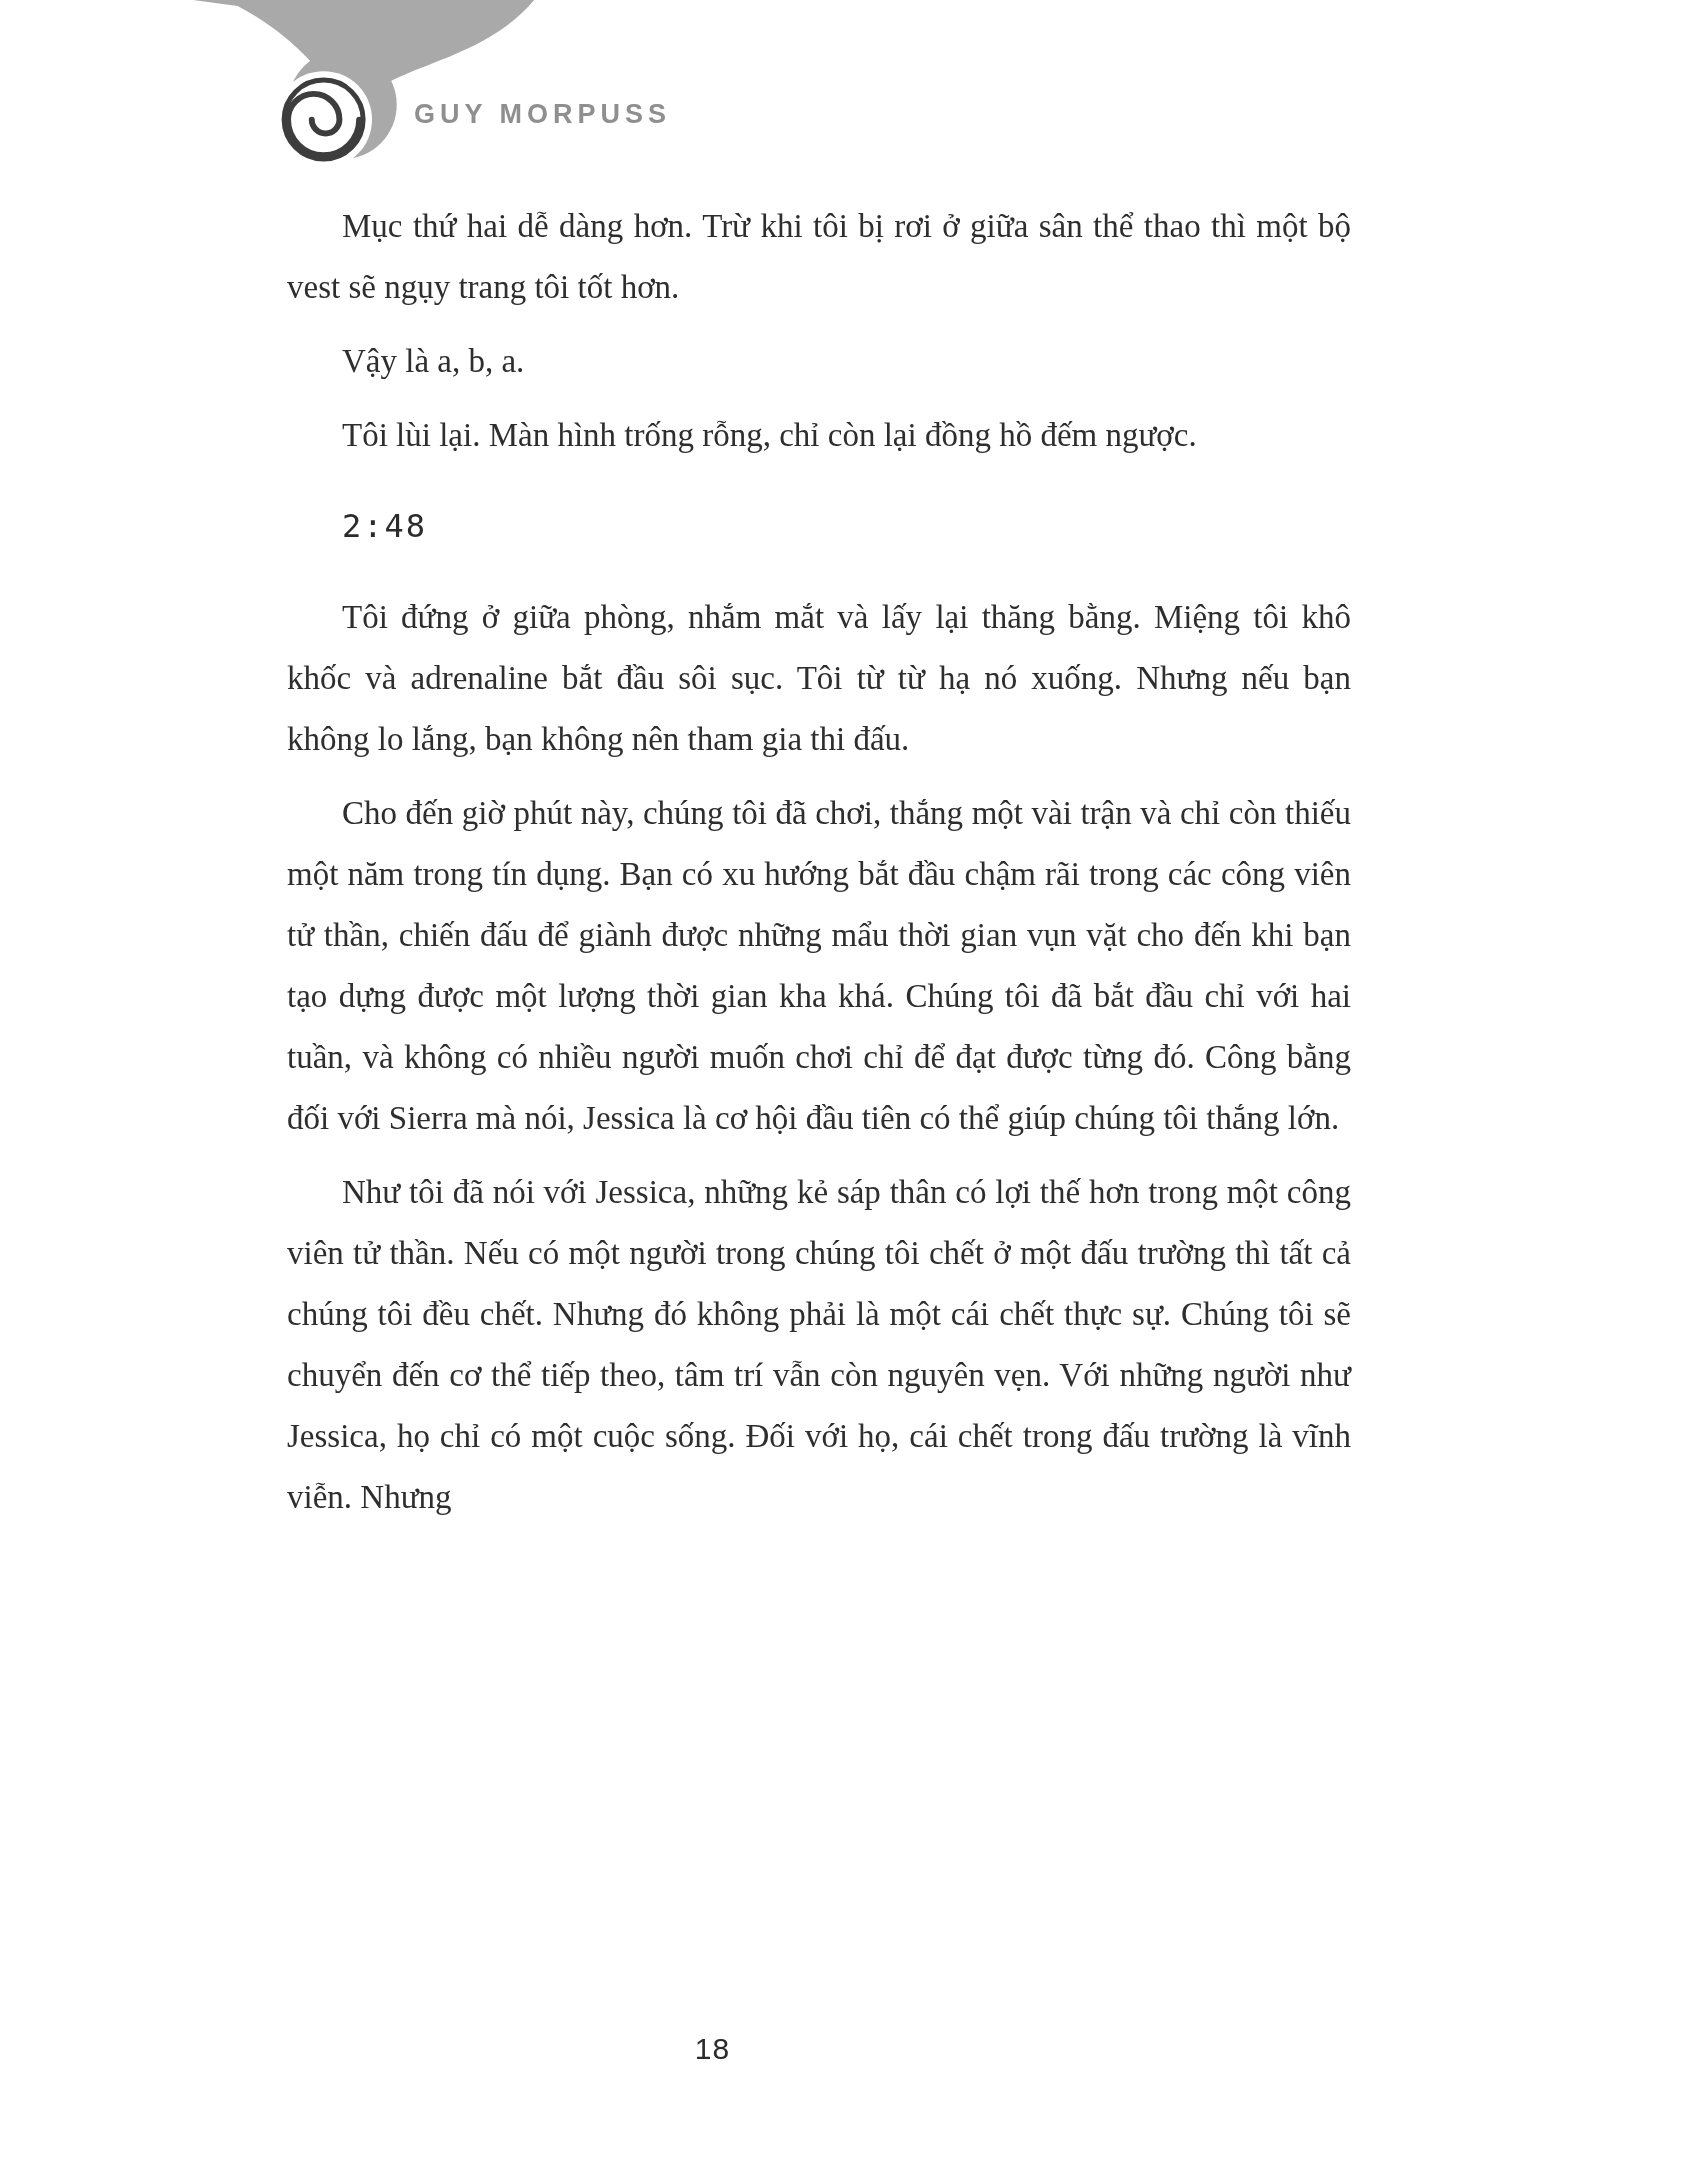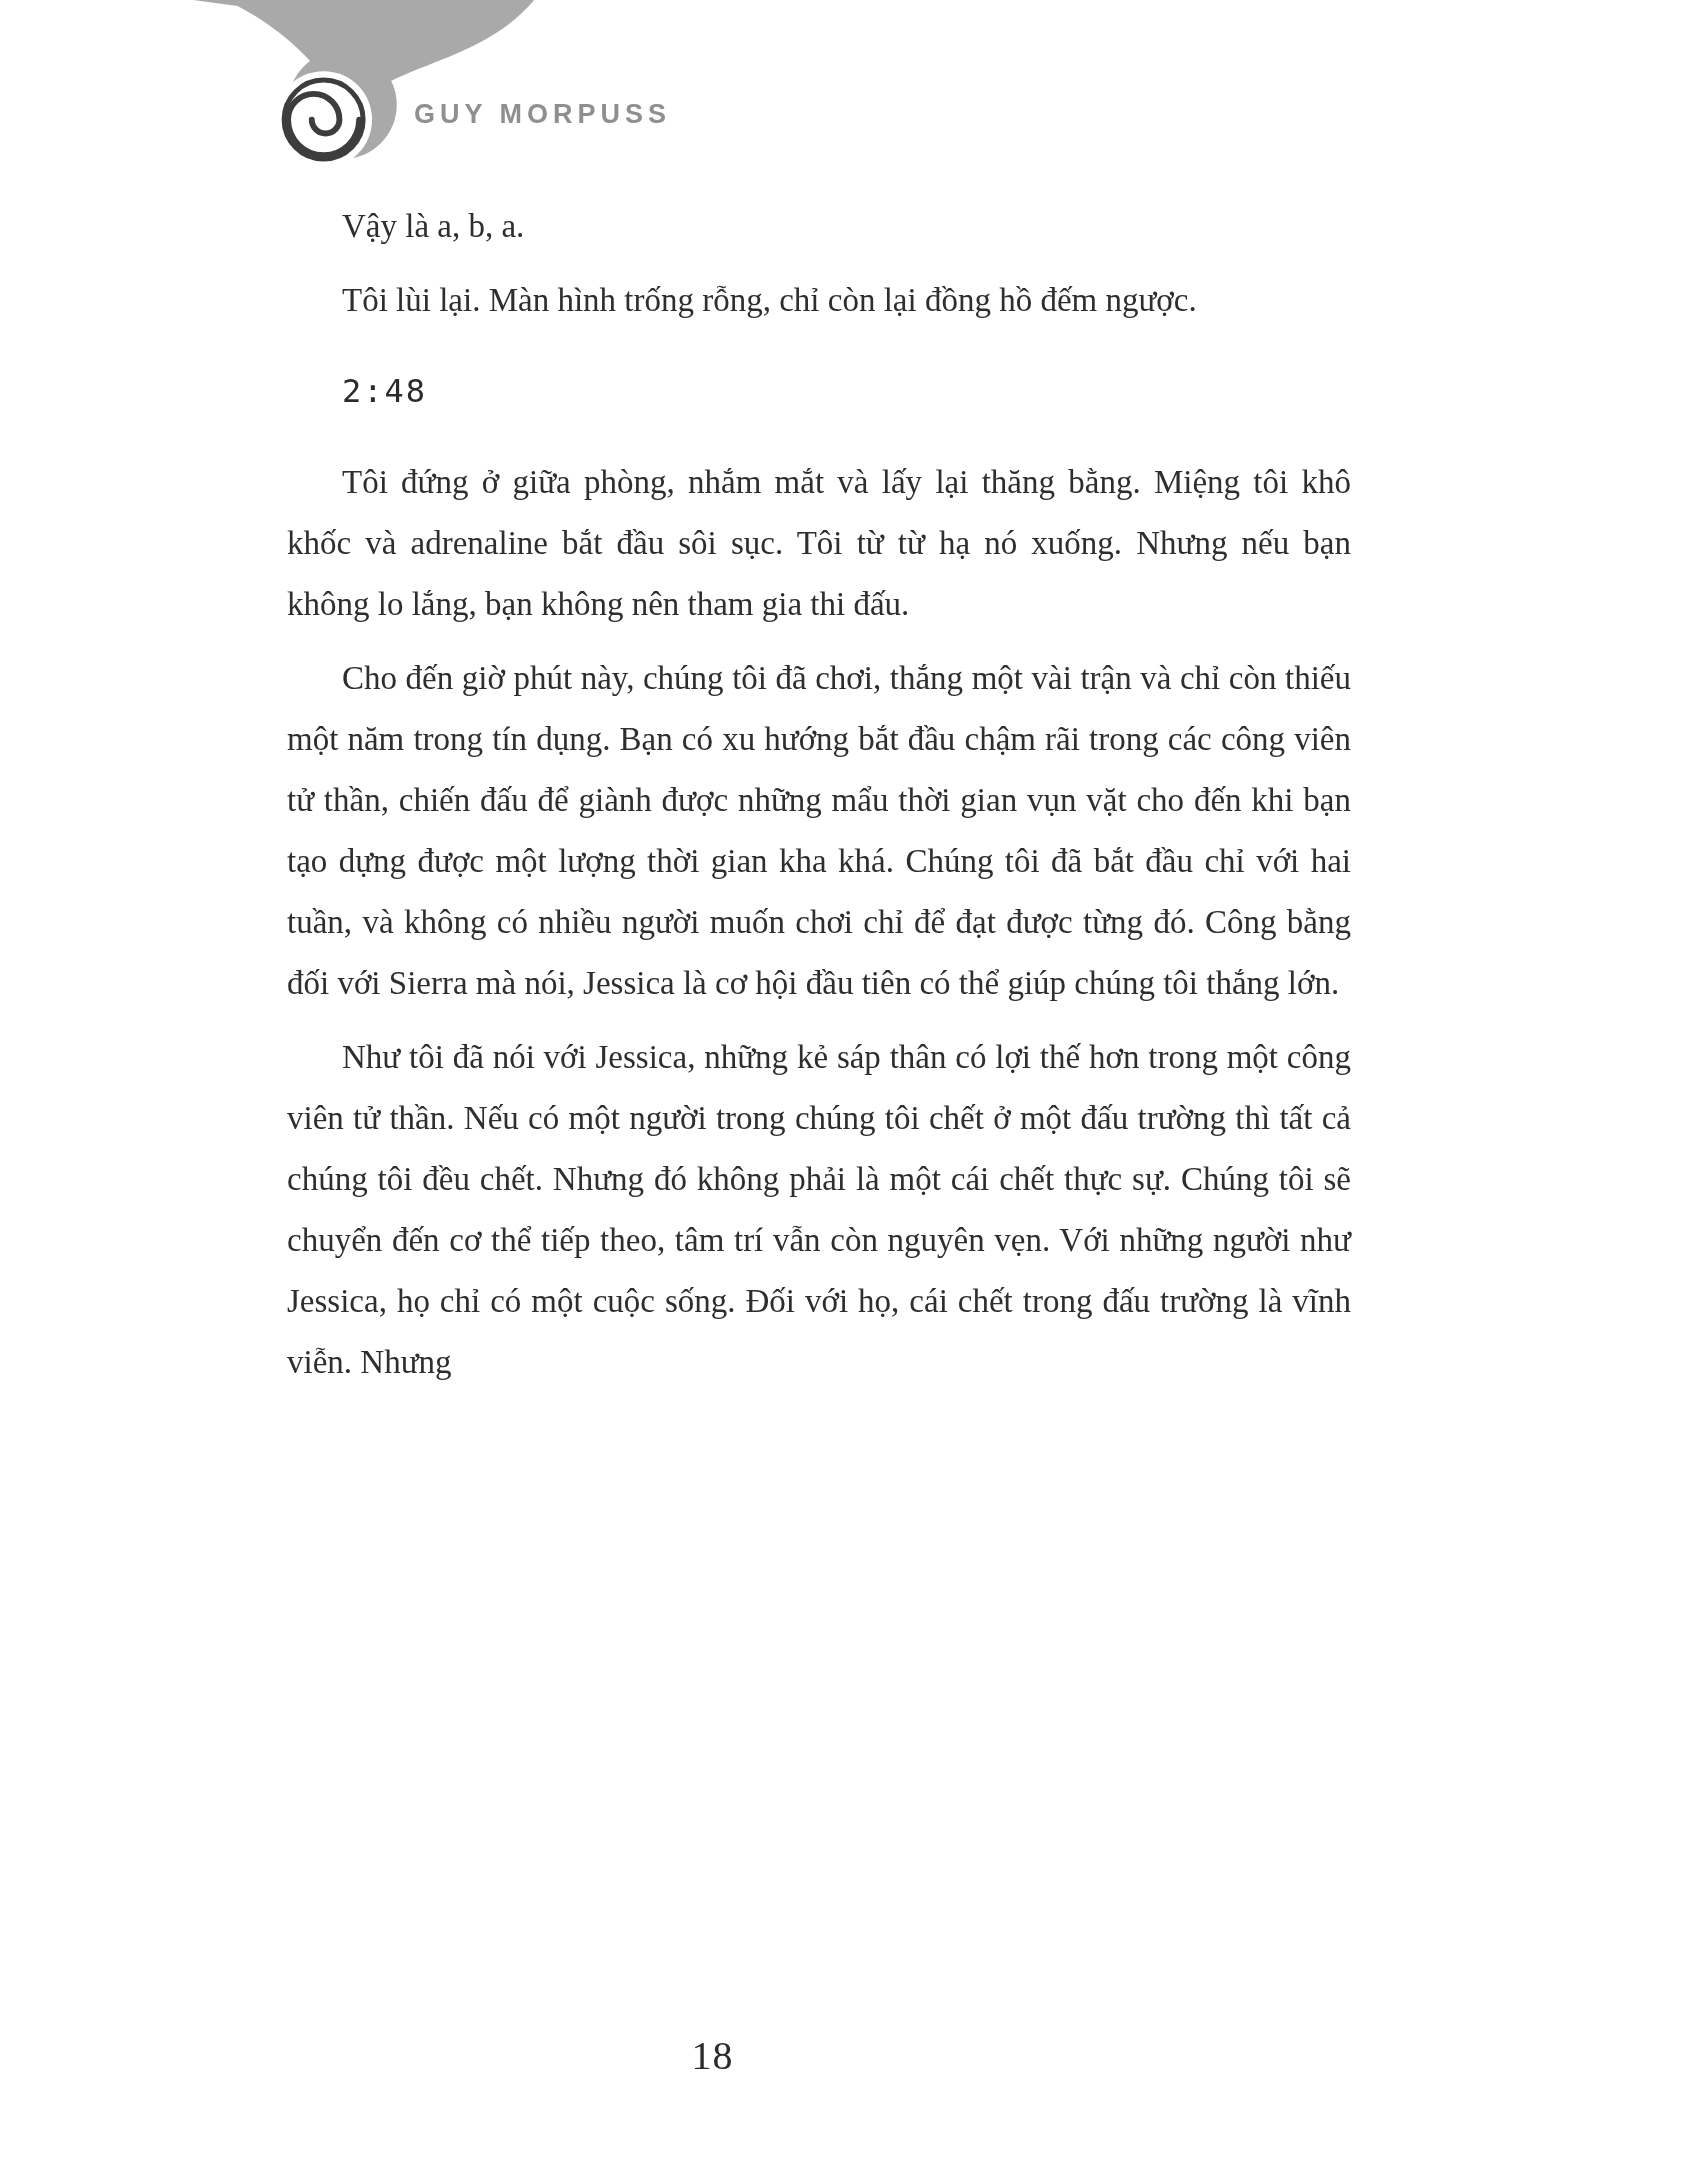--- a/index.html
+++ b/index.html
@@ -61,22 +61,22 @@
     margin: 30px 0 30px 0;
     text-align: left;
     color: #2b2b2b;
   }
   .page-footer {
     position: absolute;
     left: 0;
     right: 0;
     top: 2032px;
     text-align: center;
-    font-family: Liberation Serif, serif;
-    font-size: 40px;
+    font-family: Liberation Sans, sans-serif;
+    font-size: 30px;
     letter-spacing: 1px;
     color: #2b2b2b;
   }
 </style>
 </head>
 <body>
 
 <div class="page">
 
   <header class="page-header">
@@ -90,20 +90,21 @@
       <g>
         <circle cx="327" cy="121" r="49" fill="#ffffff"></circle>
         <circle cx="327" cy="121" r="40" fill="#ffffff" stroke="#3d3d3d" stroke-width="5"></circle>
         <path d="M 363 121 A 36 36 0 1 1 291 121 A 26 26 0 1 1 343 121 A 14 14 0 1 1 315 121" fill="none" stroke="#3d3d3d" stroke-width="6" stroke-linecap="round"></path>
       </g>
     </svg>
     <div class="author-name">GUY MORPUSS</div>
   </header>
 
   <main class="text-block">
+    <p class="para">Mục thứ hai dễ dàng hơn. Trừ khi tôi bị rơi ở giữa sân thể thao thì một bộ vest sẽ ngụy trang tôi tốt hơn.</p>
     <p class="para">Vậy là a, b, a.</p>
     <p class="para">Tôi lùi lại. Màn hình trống rỗng, chỉ còn lại đồng hồ đếm ngược.</p>
     <p class="para timer">2:48</p>
     <p class="para">Tôi đứng ở giữa phòng, nhắm mắt và lấy lại thăng bằng. Miệng tôi khô khốc và adrenaline bắt đầu sôi sục. Tôi từ từ hạ nó xuống. Nhưng nếu bạn không lo lắng, bạn không nên tham gia thi đấu.</p>
     <p class="para">Cho đến giờ phút này, chúng tôi đã chơi, thắng một vài trận và chỉ còn thiếu một năm trong tín dụng. Bạn có xu hướng bắt đầu chậm rãi trong các công viên tử thần, chiến đấu để giành được những mẩu thời gian vụn vặt cho đến khi bạn tạo dựng được một lượng thời gian kha khá. Chúng tôi đã bắt đầu chỉ với hai tuần, và không có nhiều người muốn chơi chỉ để đạt được từng đó. Công bằng đối với Sierra mà nói, Jessica là cơ hội đầu tiên có thể giúp chúng tôi thắng lớn.</p>
     <p class="para">Như tôi đã nói với Jessica, những kẻ sáp thân có lợi thế hơn trong một công viên tử thần. Nếu có một người trong chúng tôi chết ở một đấu trường thì tất cả chúng tôi đều chết. Nhưng đó không phải là một cái chết thực sự. Chúng tôi sẽ chuyển đến cơ thể tiếp theo, tâm trí vẫn còn nguyên vẹn. Với những người như Jessica, họ chỉ có một cuộc sống. Đối với họ, cái chết trong đấu trường là vĩnh viễn. Nhưng</p>
   </main>
 
   <footer class="page-footer">18</footer>
 

